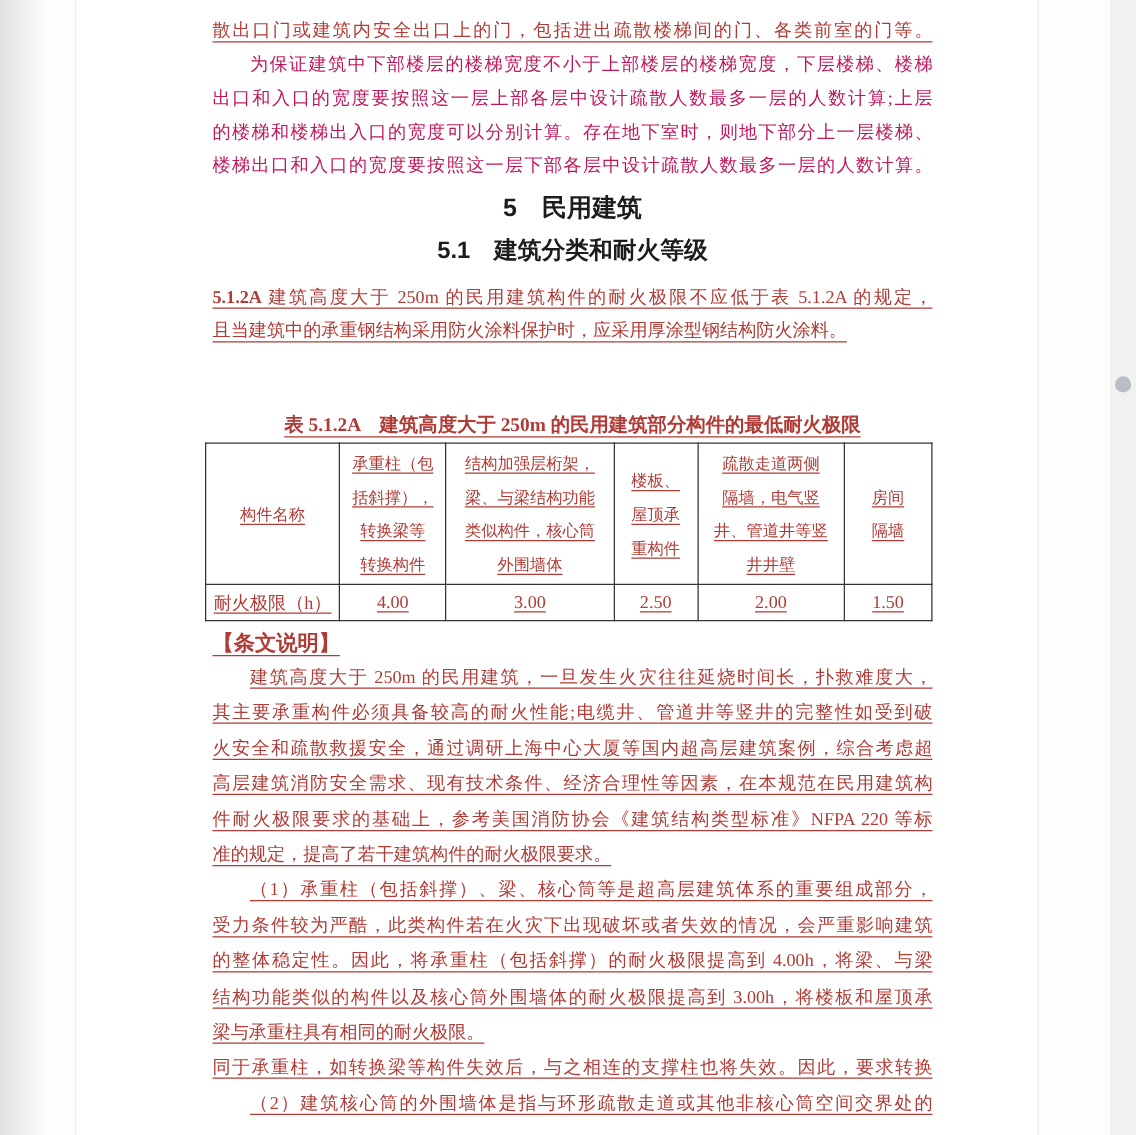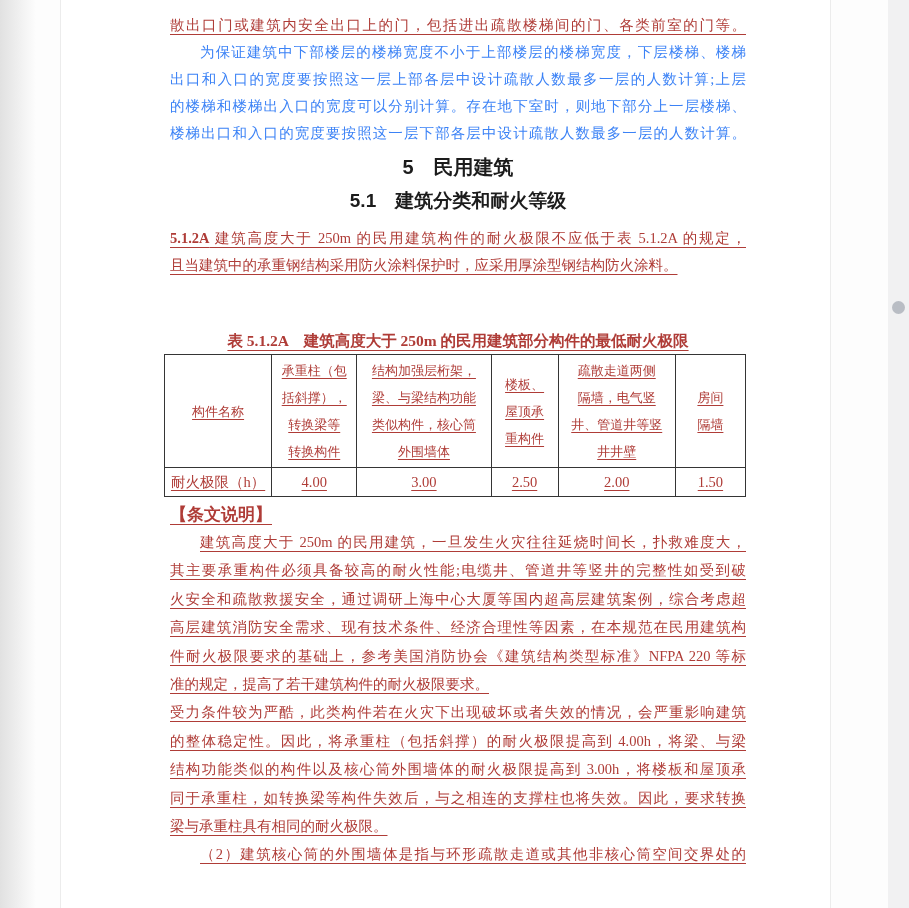--- a/index.html
+++ b/index.html
@@ -17,21 +17,21 @@
   .scroll-track{position:absolute;right:0;top:0;width:21px;height:908px;background:#f1f1f2;}
   .scroll-thumb{position:absolute;left:4px;top:301px;width:13px;height:13px;border-radius:50%;background:#b9bdc4;}
 
   
   .doc{position:absolute;left:170px;top:4px;width:576px;padding-top:8px;}
   .line{height:27px;line-height:27px;font-size:14.5px;white-space:nowrap;}
   .just{text-align:justify;text-align-last:justify;white-space:normal;}
   .end{text-align-last:left;}
   .ind{text-indent:30px;}
   .red{color:#af3c37;}
-  .black{color:#3b82f6;}
+  .black{color:#be185d;}
   .ul{text-decoration:underline;text-decoration-thickness:1px;text-underline-offset:4px;}
   .b{font-weight:bold;}
 
   .h1{height:37px;line-height:40px;text-align:center;font-weight:bold;font-size:20px;color:#1c1c1c;
       font-family:"Liberation Sans","DejaVu Sans",sans-serif;}
   .h2{height:33px;line-height:33px;text-align:center;font-weight:bold;font-size:19px;color:#1c1c1c;
       font-family:"Liberation Sans","DejaVu Sans",sans-serif;}
   .clause-gap{height:8px;}
   .caption{height:27px;line-height:27px;text-align:center;font-weight:bold;font-size:15.5px;margin-top:48px;}
   .tbl-gap{height:4px;}
@@ -156,24 +156,25 @@
   <div class="tbl-gap"></div>
 
   <div class="cmt-head red ul">【条文说明】</div>
 
   <div class="cline red ul just ind">建筑高度大于 250m 的民用建筑，一旦发生火灾往往延烧时间长，扑救难度大，</div>
   <div class="cline red ul just">其主要承重构件必须具备较高的耐火性能;电缆井、管道井等竖井的完整性如受到破</div>
   <div class="cline red ul just">火安全和疏散救援安全，通过调研上海中心大厦等国内超高层建筑案例，综合考虑超</div>
   <div class="cline red ul just">高层建筑消防安全需求、现有技术条件、经济合理性等因素，在本规范在民用建筑构</div>
   <div class="cline red ul just">件耐火极限要求的基础上，参考美国消防协会《建筑结构类型标准》NFPA 220 等标</div>
   <div class="cline red ul just end">准的规定，提高了若干建筑构件的耐火极限要求。</div>
+  <div class="cline red ul just ind">（1）承重柱（包括斜撑）、梁、核心筒等是超高层建筑体系的重要组成部分，</div>
   <div class="cline red ul just">受力条件较为严酷，此类构件若在火灾下出现破坏或者失效的情况，会严重影响建筑</div>
   <div class="cline red ul just">的整体稳定性。因此，将承重柱（包括斜撑）的耐火极限提高到 4.00h，将梁、与梁</div>
   <div class="cline red ul just">结构功能类似的构件以及核心筒外围墙体的耐火极限提高到 3.00h，将楼板和屋顶承</div>
+  <div class="cline red ul just end">梁与承重柱具有相同的耐火极限。</div>
   <div class="cline red ul just">同于承重柱，如转换梁等构件失效后，与之相连的支撑柱也将失效。因此，要求转换</div>
-  <div class="cline red ul just end">梁与承重柱具有相同的耐火极限。</div>
   <div class="cline red ul just ind">（2）建筑核心筒的外围墙体是指与环形疏散走道或其他非核心筒空间交界处的</div>
 
 </div>
 
 <div class="scroll-track">
   <div class="scroll-thumb"></div>
 </div>
 
 </body></html>

